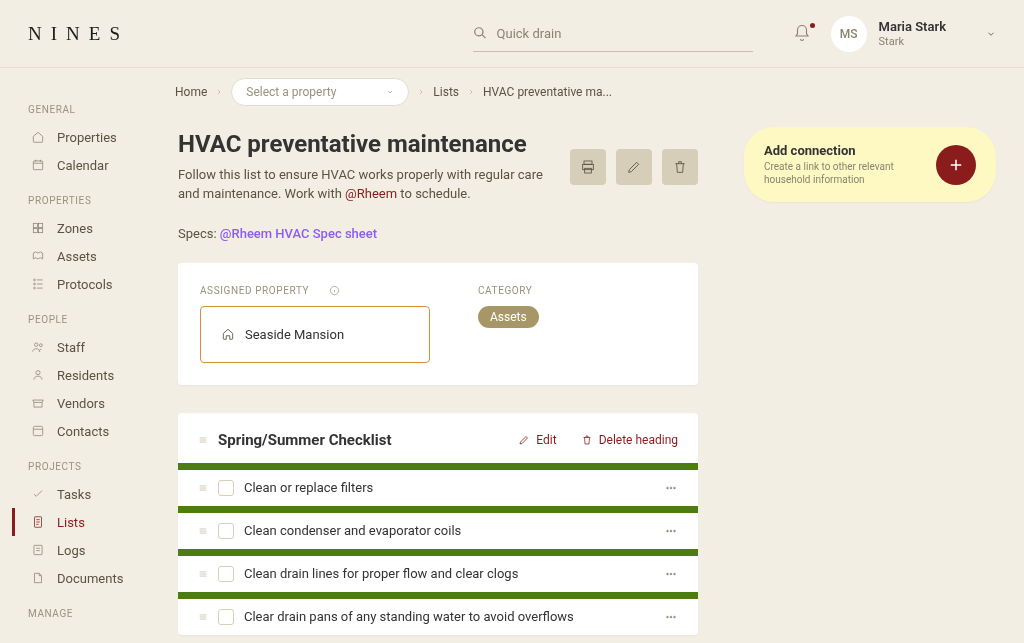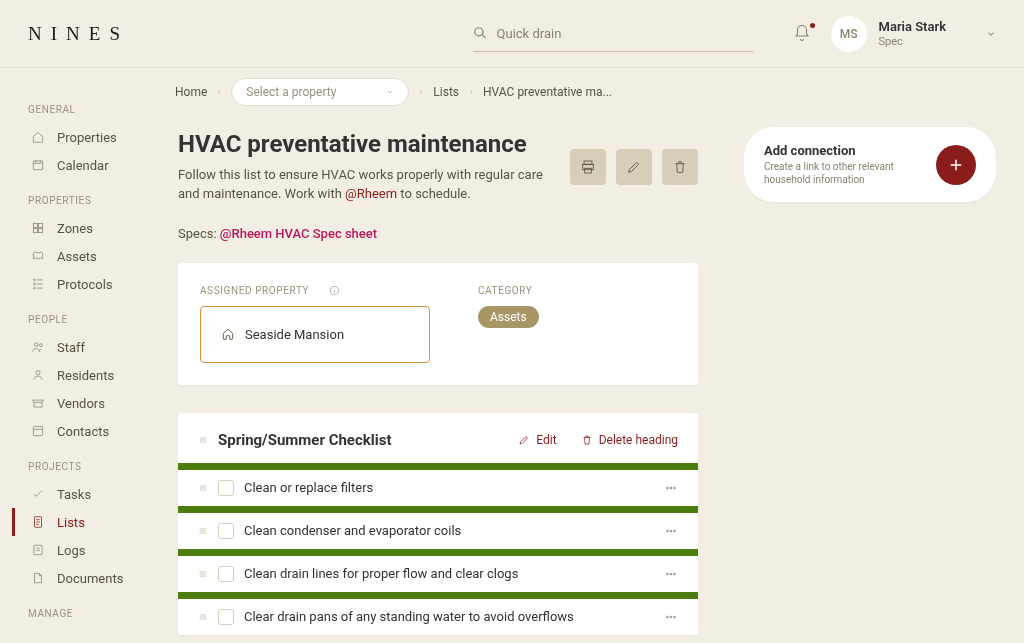--- a/index.html
+++ b/index.html
@@ -35,42 +35,42 @@
     .crumb-select { background: #fff; border: 1px solid #E3DECF; border-radius: 16px; height: 28px; padding: 0 14px; display:flex; align-items:center; gap:50px; color:#9A927D; cursor:pointer; font-size:12px; }
     .content-row { display:flex; gap: 28px; padding-right: 28px; flex:1; min-height:0; }
     .center { flex: 1; min-width: 0; }
     .right { width: 252px; padding-top: 12px; }
     
     .page-header { padding: 15px 18px 22px; position:relative; }
     .page-title { font-size: 24px; font-weight: 700; margin-bottom: 8px; }
     .page-desc { font-size: 13px; line-height: 1.45; max-width: 380px; color:#595441; }
     .mention { color: #8A1C1C; }
     .spec-row { margin-top: 22px; font-size: 13px; color:#595441; }
-    .spec-link { color:#be185d; font-weight:500; }
+    .spec-link { color:#8b5cf6; font-weight:500; }
     .action-icons { position:absolute; right: 18px; top: 34px; display:flex; gap:10px; }
     .action-btn { width:36px; height:36px; background:#D6CEB8; border-radius:4px; display:flex; align-items:center; justify-content:center; cursor:pointer; }
     .action-btn svg { stroke:#595441; fill:none; stroke-width:1.3; }
     
     .card { background:#fff; border-radius:4px; box-shadow: 0 1px 2px rgba(0,0,0,0.04); margin: 0 18px 28px; padding: 22px 22px; }
     .prop-cat-row { display:flex; gap:48px; }
     .field-label { font-size: 10px; letter-spacing: 0.6px; color:#9A927D; text-transform:uppercase; display:flex; align-items:center; gap:20px; margin-bottom:10px; }
     .prop-box { border:1px solid #D98E3A; border-radius:4px; padding: 20px 20px; width:230px; display:flex; align-items:center; gap:10px; font-size:13px; color:#333; }
     .cat-pill { background:#A89766; color:#fff; font-size:12px; padding:4px 12px; border-radius:12px; display:inline-block; }
     
     .checklist-card { background:#fff; border-radius:4px; box-shadow:0 1px 2px rgba(0,0,0,0.04); margin:0 18px; }
     .check-header { display:flex; align-items:center; gap:10px; padding: 18px 20px 14px; }
     .drag { width:10px; stroke:#C9C0AC; }
     .check-title { font-size:15px; font-weight:700; flex:1; }
     .check-action { display:flex; align-items:center; gap:6px; color:#8A1C1C; font-size:12px; cursor:pointer; margin-left:14px; }
     .check-row { display:flex; align-items:center; gap:10px; padding:10px 20px; border-top:7px solid #4d7c0f; }
     .checkbox { width:16px; height:16px; border:1.5px solid #D6CEB8; border-radius:3px; cursor:pointer; }
     .check-text { font-size:13px; flex:1; color:#333; }
     .more { stroke:#8A8370; cursor:pointer; }
     
-    .connect-card { background:#ffffff; border-radius:30px; padding: 16px 20px; display:flex; align-items:center; gap:18px; box-shadow:0 1px 2px rgba(0,0,0,0.04); }
+    .connect-card { background:#fef9c3; border-radius:30px; padding: 16px 20px; display:flex; align-items:center; gap:18px; box-shadow:0 1px 2px rgba(0,0,0,0.04); }
     .connect-text-block { flex:1; }
     .connect-title { font-size:13px; font-weight:700; margin-bottom:2px; }
     .connect-sub { font-size:10px; color:#8A8370; line-height:1.3; }
     .plus-btn { width:40px; height:40px; background:#8A1C1C; border-radius:50%; display:flex; align-items:center; justify-content:center; cursor:pointer; }
   </style>
 </head>
 <body>
 
 <div class="header">
   <div class="logo">NINES</div>
@@ -85,21 +85,21 @@
     <svg width="18" height="18" viewBox="0 0 24 24" fill="none" stroke="#8A8370" stroke-width="1.5">
         <path d="M6 8a6 6 0 1112 0v5l2 3H4l2-3V8z"></path>
         <path d="M10 20a2 2 0 004 0"></path>
       </svg>
     <div class="notif-dot"></div>
   </div>
   <div class="user-block">
     <div class="avatar">MS</div>
     <div>
       <div class="user-name">Maria Stark</div>
-      <div class="user-sub">Spec</div>
+      <div class="user-sub">Stark</div>
     </div>
     <svg class="user-chevron" width="10" height="10" viewBox="0 0 24 24" fill="none" stroke="#595441" stroke-width="2">
         <path d="M6 9l6 6 6-6"></path>
       </svg>
   </div>
 </div>
 
 <div class="layout">
 
   <div class="sidebar" id="sidebar">

